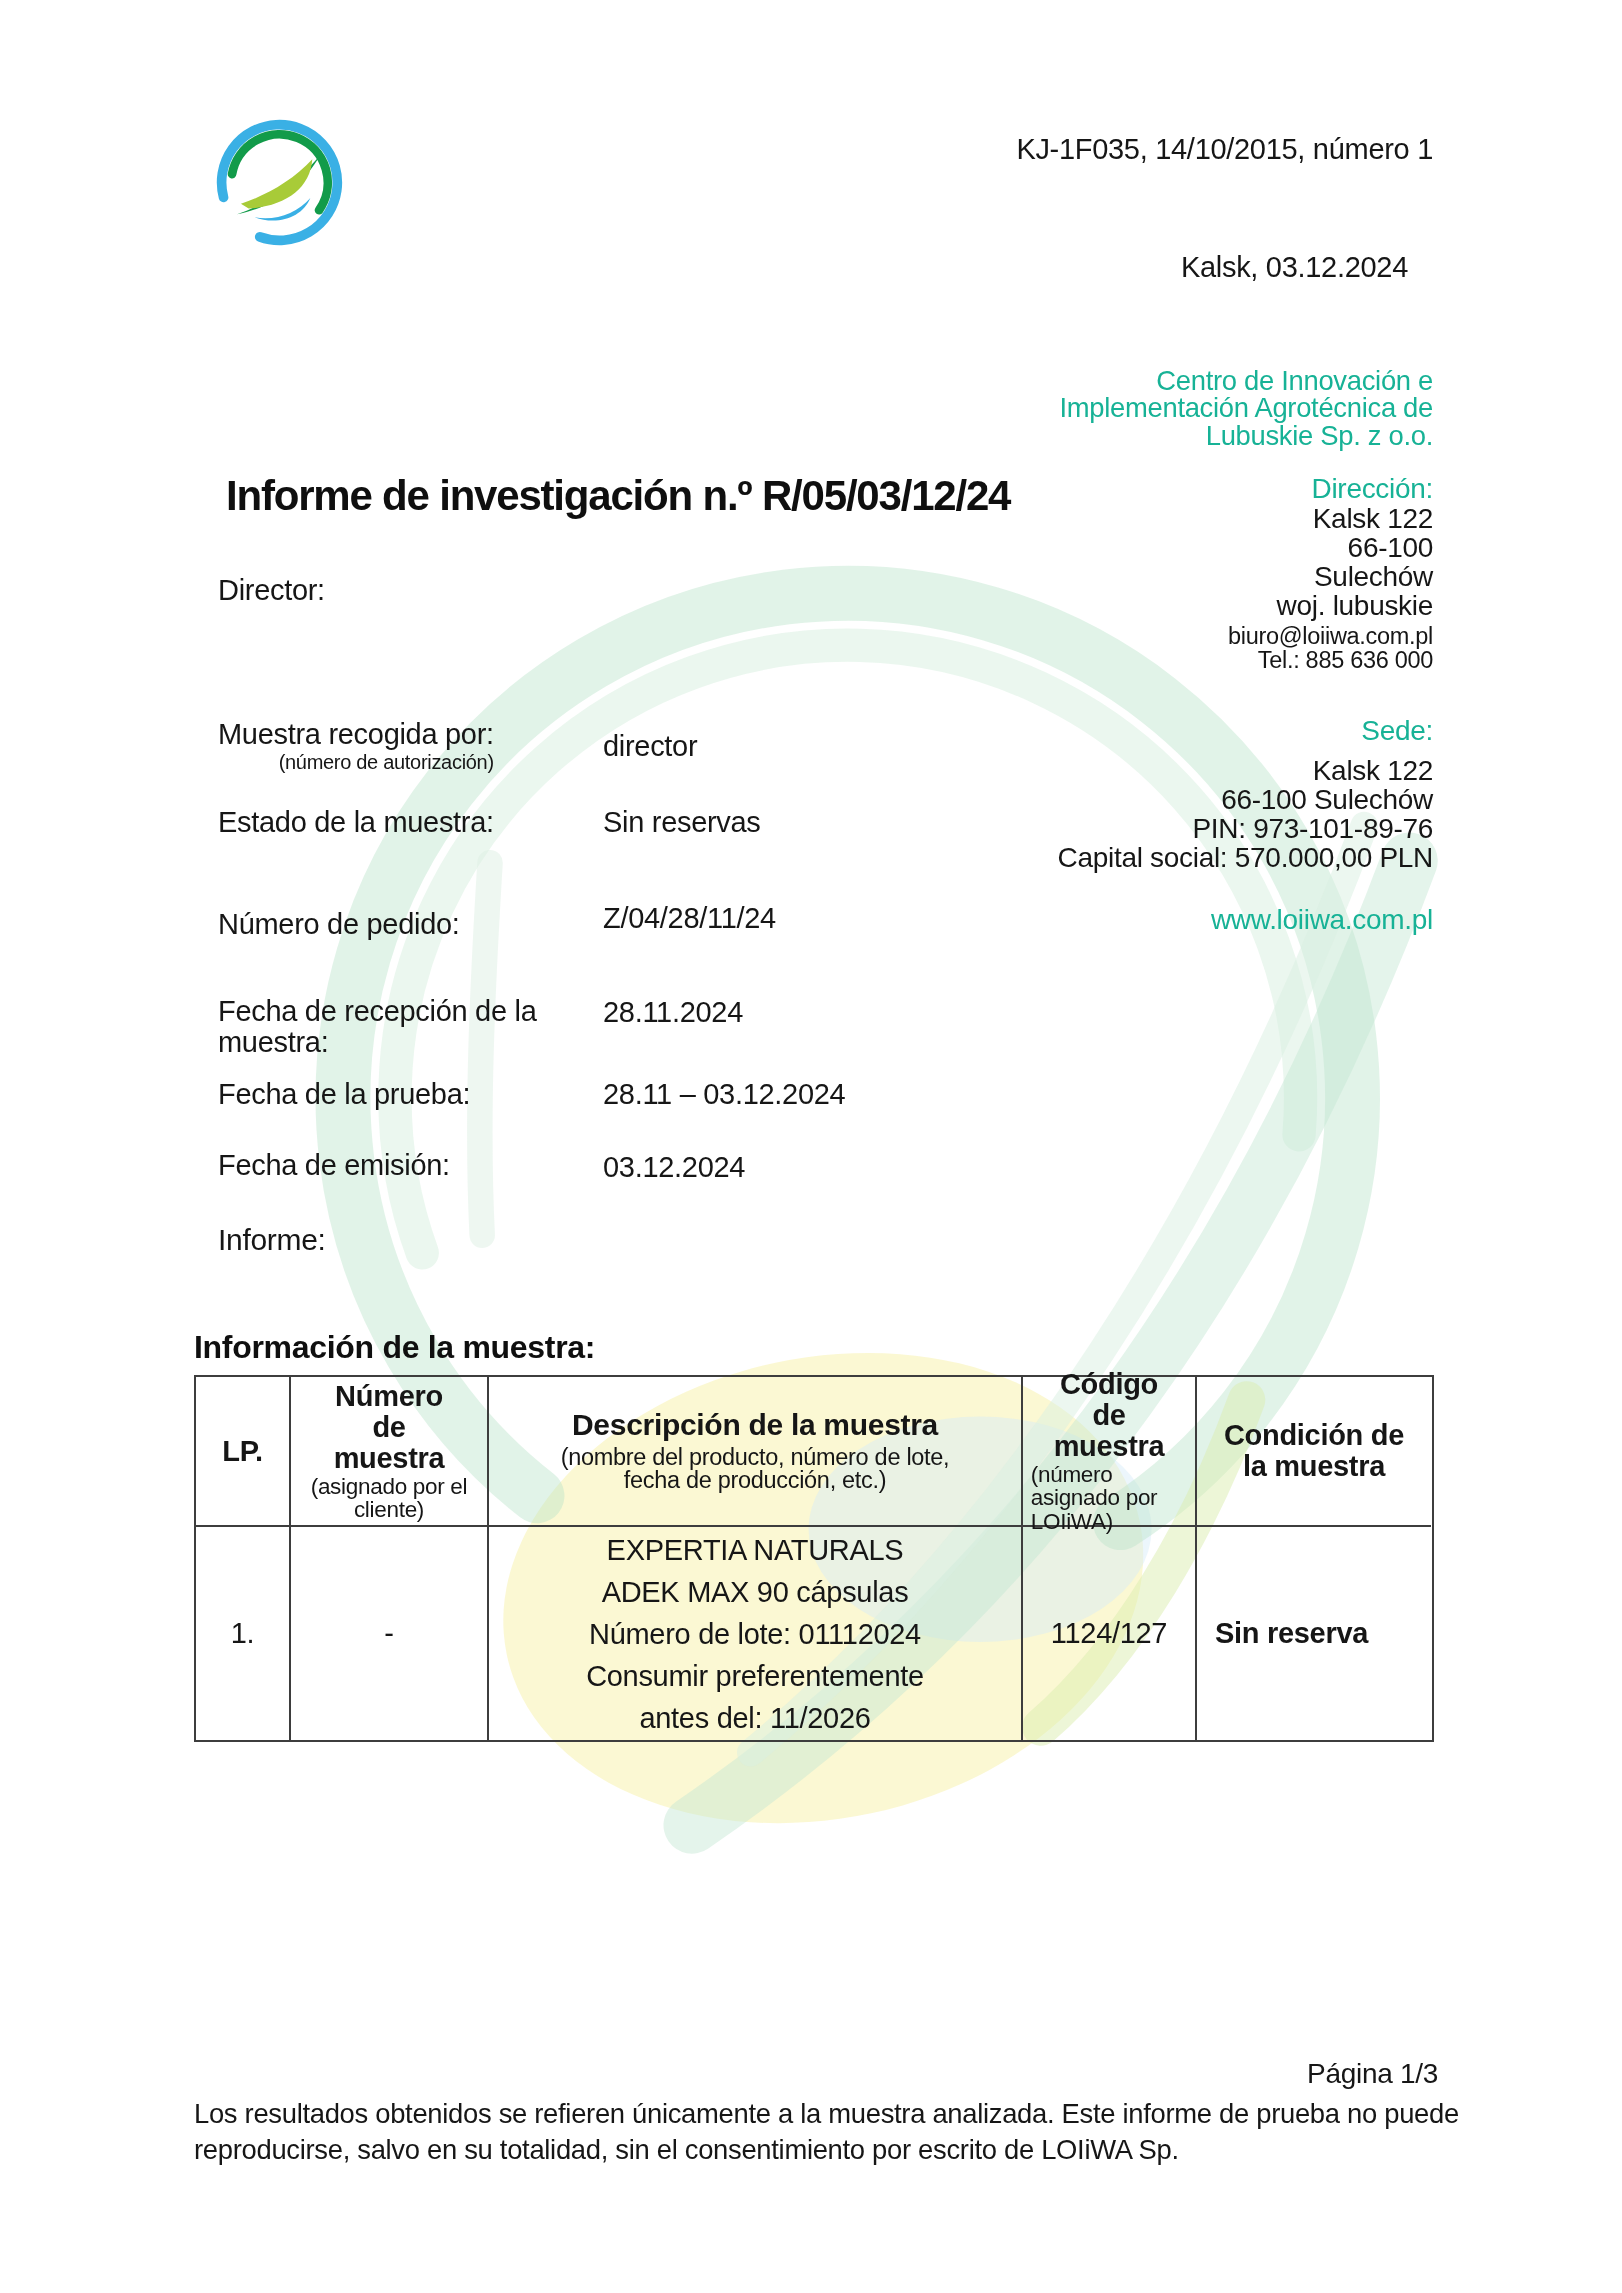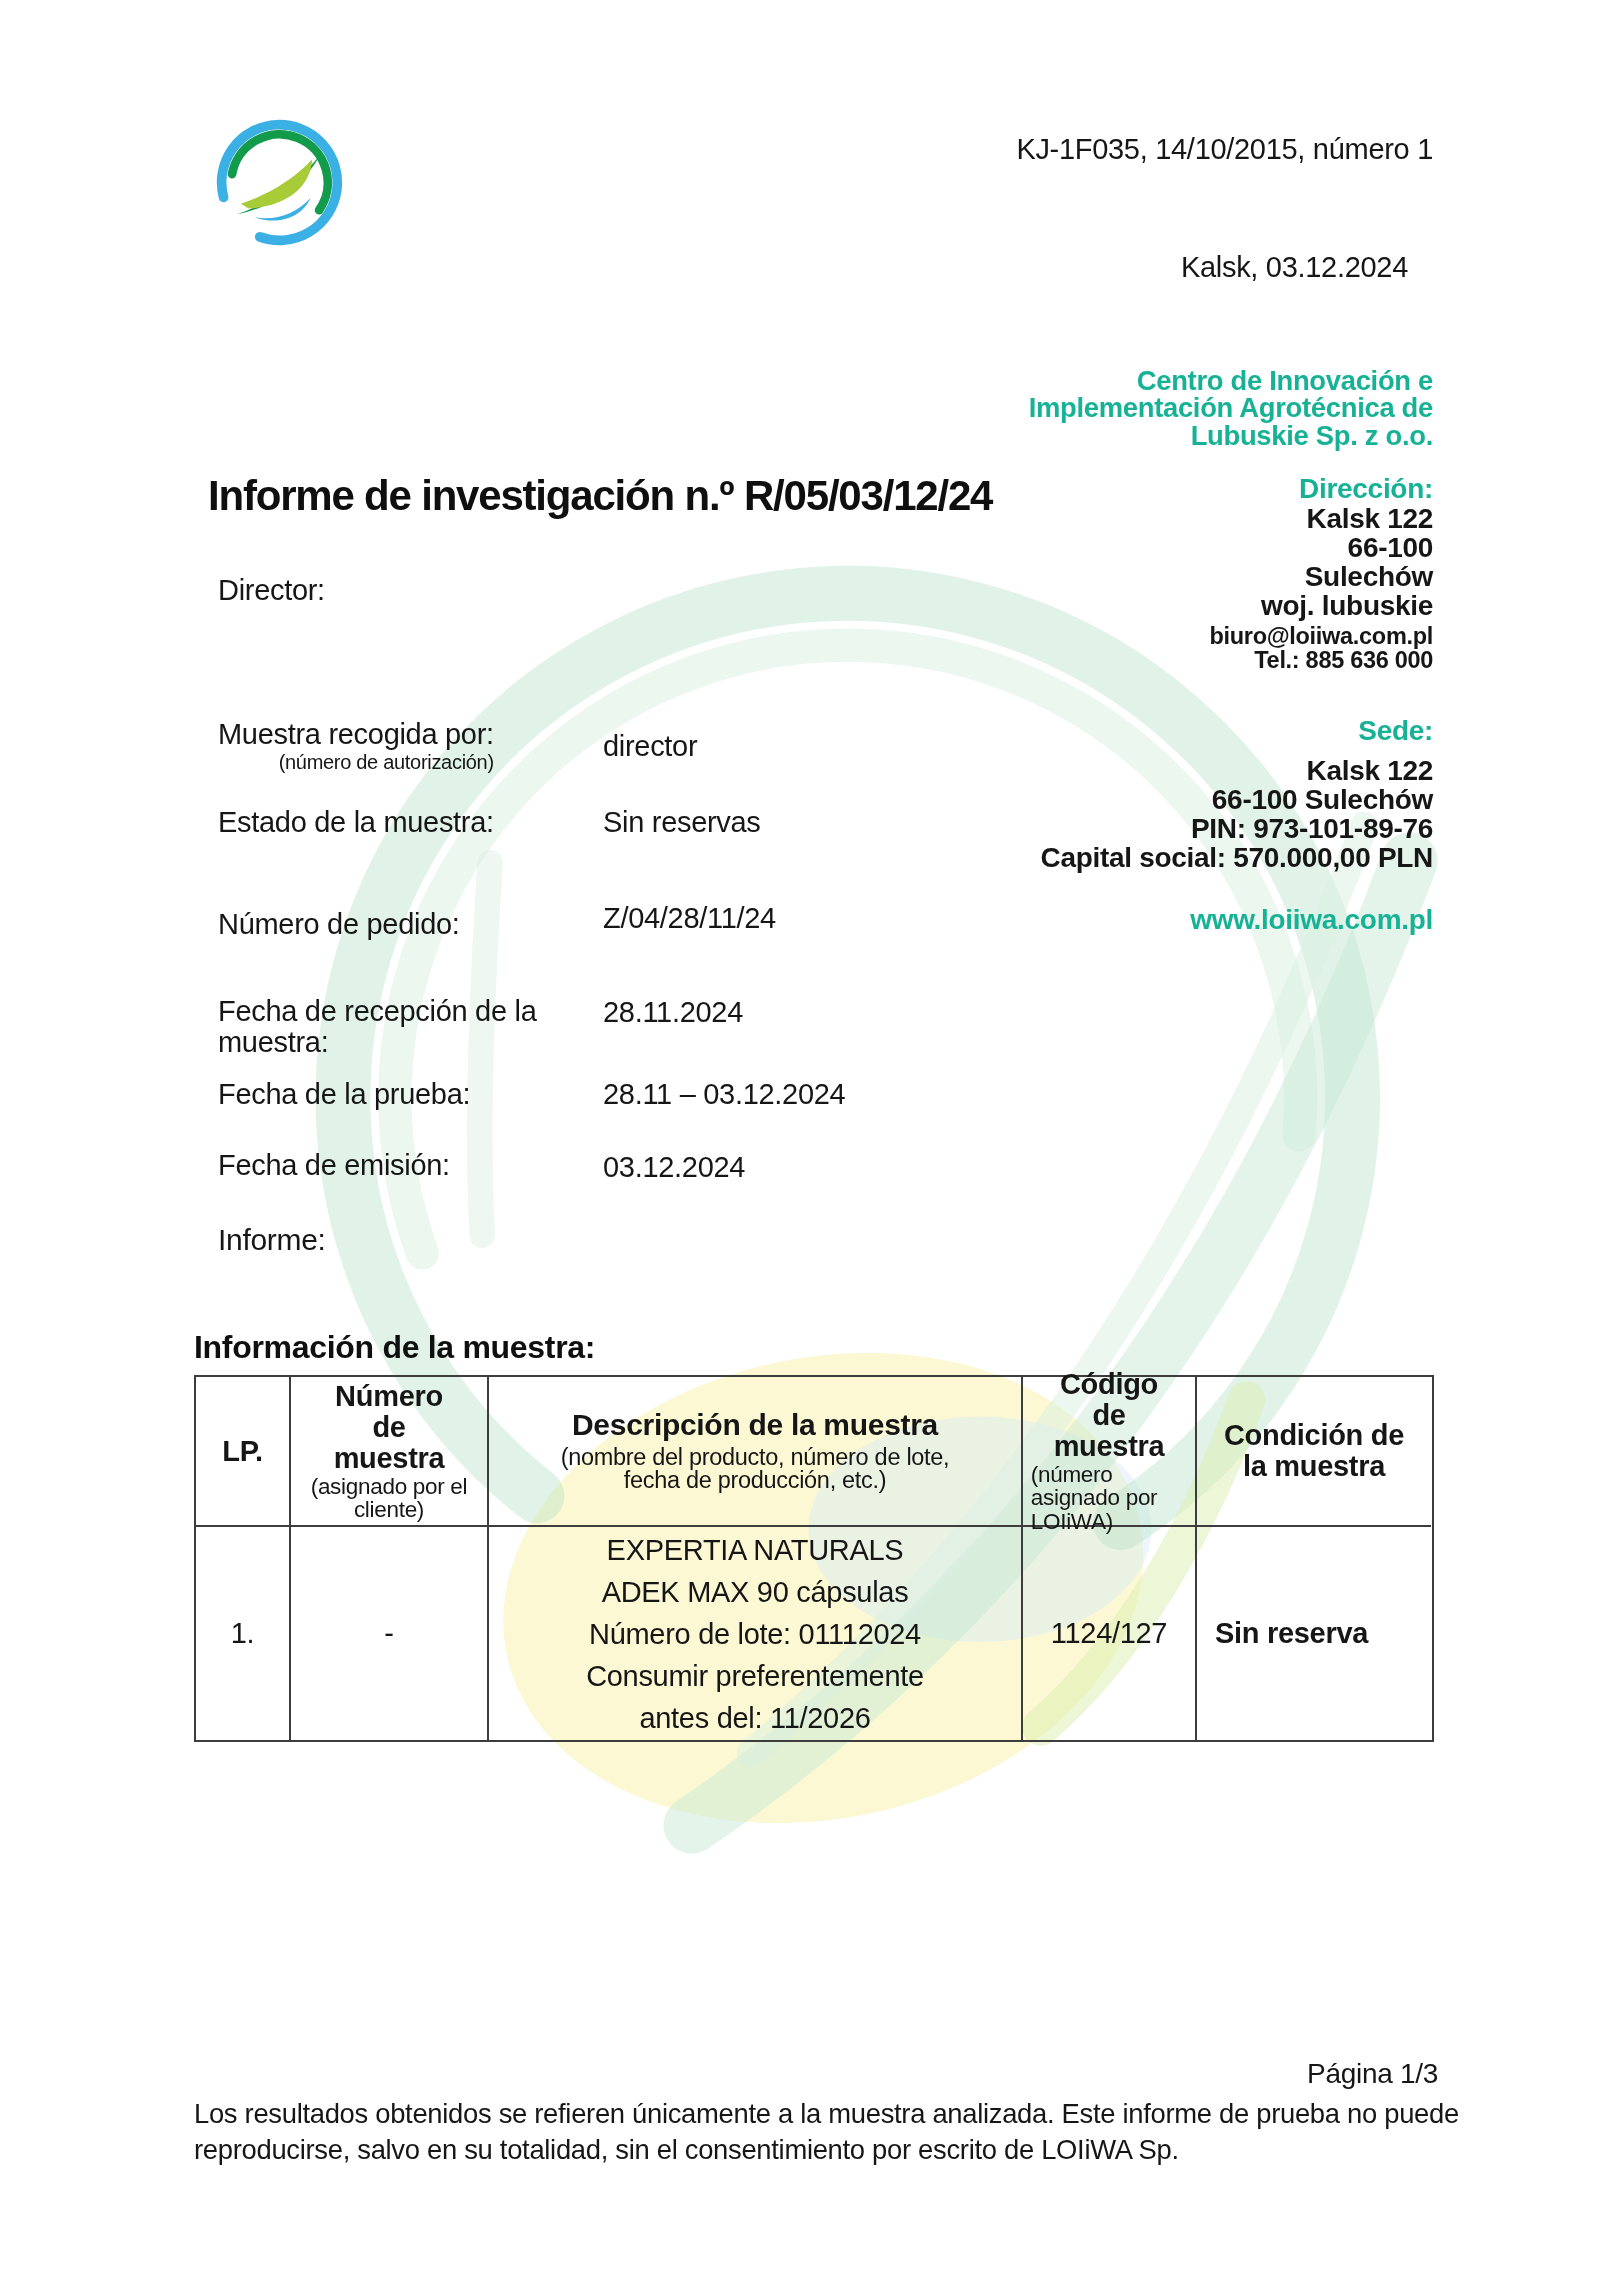--- a/index.html
+++ b/index.html
@@ -2,21 +2,21 @@
 <html><head>
 <meta charset="utf-8">
 <style>
   html,body{margin:0;padding:0;background:#e8e8e8;}
   .page{
     position:relative;width:1622px;height:2294px;background:#ffffff;
     font-family:"Liberation Sans",sans-serif;color:#161616;overflow:hidden;
     margin:0 auto;letter-spacing:-0.3px;
   }
   .abs{position:absolute;}
-  .r{text-align:right;font-weight:bold;}
+  .r{text-align:right;}
   .teal{color:#17b296;}
   .wm{position:absolute;left:0;top:0;z-index:0;pointer-events:none;}
   .content{position:absolute;left:0;top:0;width:100%;height:100%;z-index:1;}
 
   
   .logo-text{font-size:26.5px;line-height:25.5px;color:#6f7173;}
   .logo-sub{font-size:20.6px;color:#8a8c8f;margin-top:2.9px;}
 
   .doc-code{font-size:29px;}
   .place-date{font-size:29px;}
@@ -88,21 +88,21 @@
 
     <div class="abs doc-code" style="right:189px;top:133px;">KJ-1F035, 14/10/2015, número 1</div>
     <div class="abs place-date" style="right:214px;top:251px;">Kalsk, 03.12.2024</div>
 
     <div class="abs orgname teal r" style="right:189px;top:367px;">
       <div>Centro de Innovación e</div>
       <div>Implementación Agrotécnica de</div>
       <div>Lubuskie Sp. z o.o.</div>
     </div>
 
-    <div class="abs title" style="left:208px;top:472px;">Informe de investigación n.º R/05/03/12/24</div>
+    <div class="abs title" style="left:226px;top:472px;">Informe de investigación n.º R/05/03/12/24</div>
 
     <div class="abs r" style="right:189px;top:474px;">
       <div class="addr-label teal">Dirección:</div>
       <div class="addr">Kalsk 122</div>
       <div class="addr">66-100</div>
       <div class="addr">Sulechów</div>
       <div class="addr">woj. lubuskie</div>
       <div class="addr-small" style="margin-top:3.9px;">biuro@loiiwa.com.pl</div>
       <div class="addr-small">Tel.: 885 636 000</div>
     </div>

